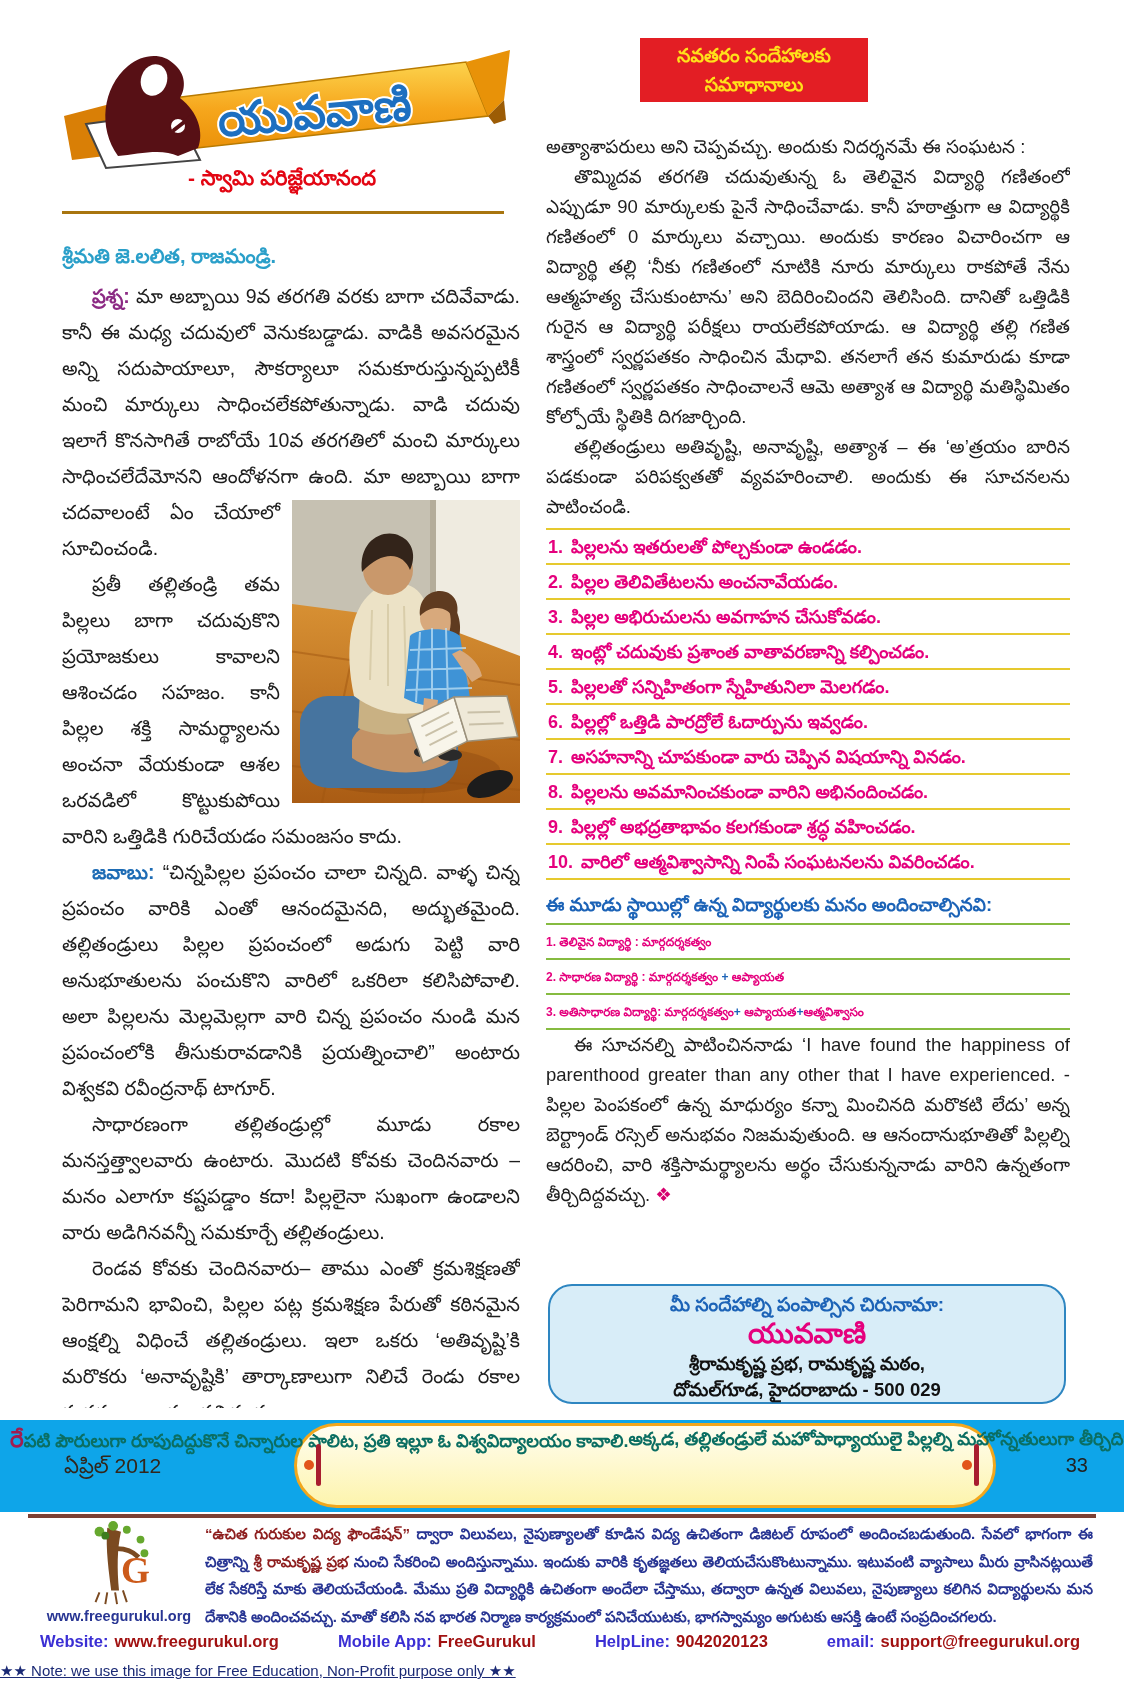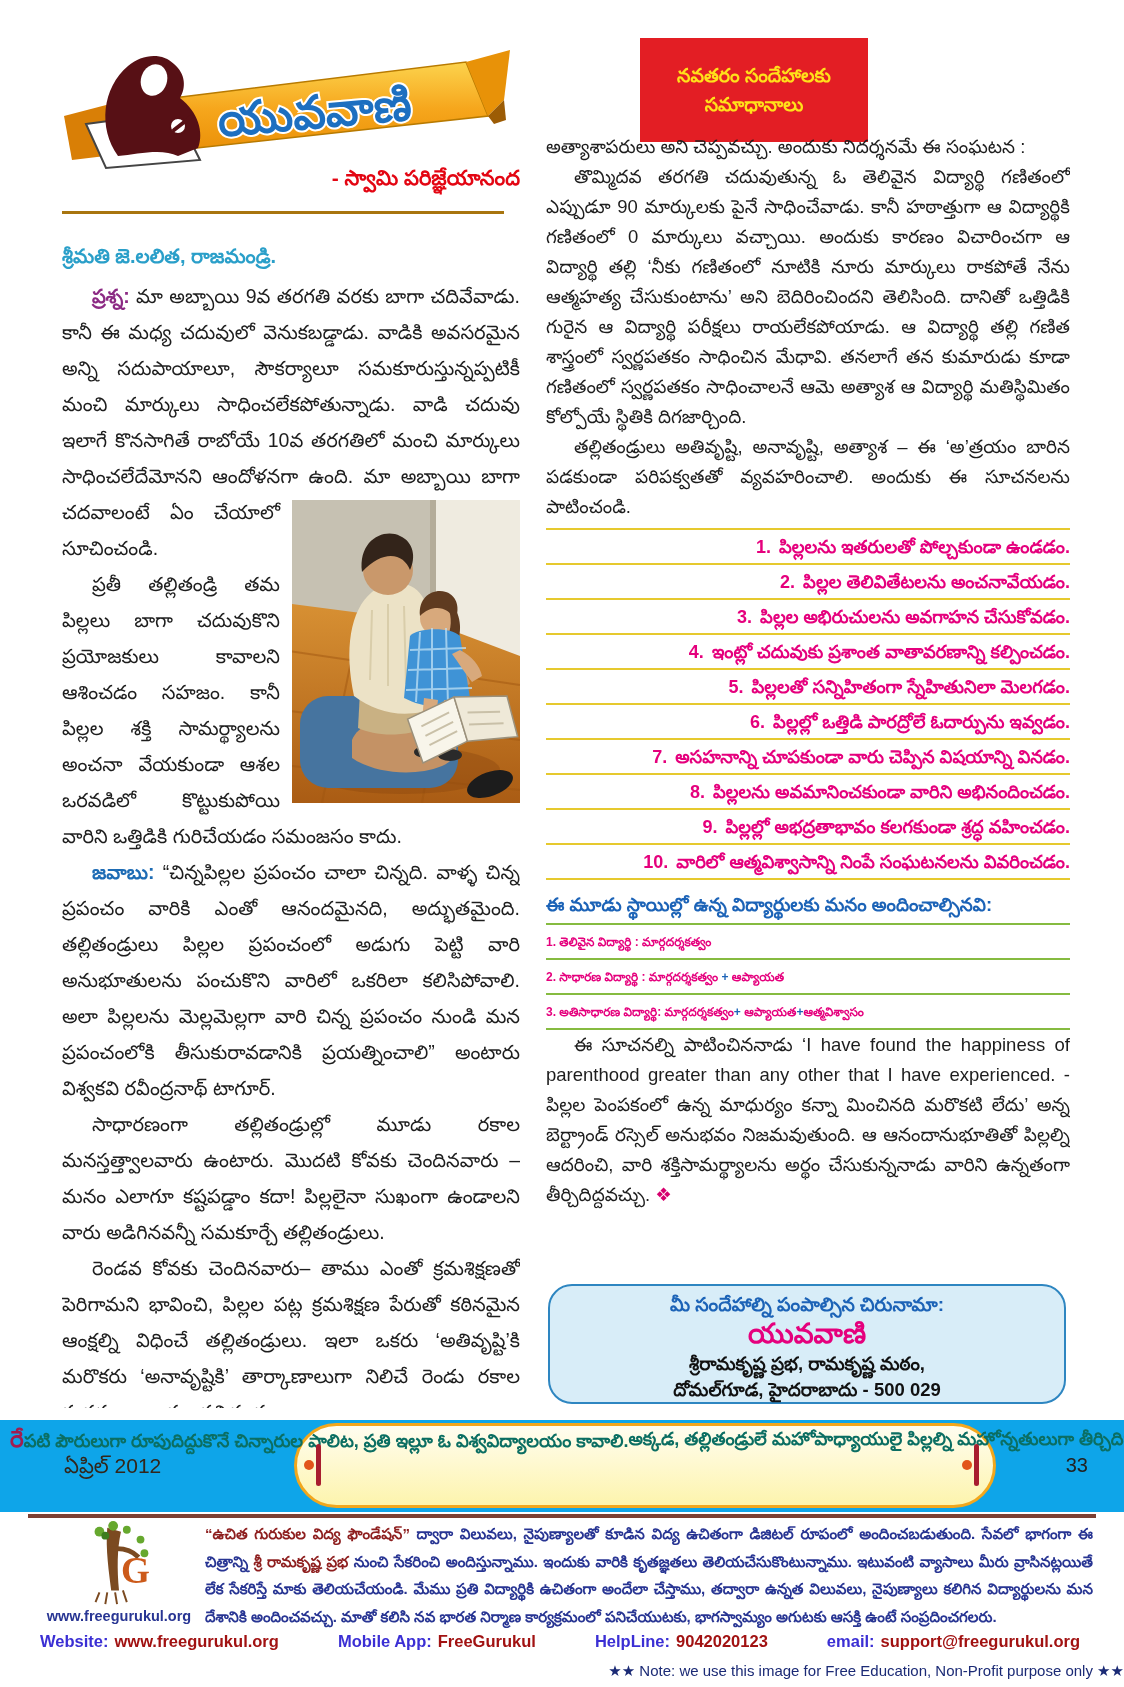--- a/index.html
+++ b/index.html
@@ -1,45 +1,45 @@
 <!DOCTYPE html>
 <html><head>
 <meta charset="utf-8">
 <style>
   html,body{margin:0;padding:0;background:#ffffff;}
   .page{position:relative;width:1124px;height:1687px;background:#ffffff;overflow:hidden;
         font-family:"Liberation Sans","DejaVu Sans",sans-serif;color:#1d1d1d;}
 
   
   .masthead{position:absolute;left:58px;top:28px;width:462px;height:142px;}
-  .byline{position:absolute;left:188px;top:166px;width:332px;text-align:right;
+  .byline{position:absolute;left:188px;top:166px;width:332px;text-align:left;
           color:#e30613;font-weight:bold;font-size:21px;}
   .header-rule{position:absolute;left:62px;top:211px;width:442px;height:3px;background:#a8750f;}
-  .topic-box{position:absolute;left:640px;top:38px;width:228px;height:104px;background:#e31e24;
+  .topic-box{position:absolute;left:640px;top:38px;width:228px;height:64px;background:#e31e24;
              color:#ffe11a;font-weight:bold;font-size:19px;text-align:center;
              display:flex;flex-direction:column;justify-content:center;gap:7px;line-height:1.15;}
 
   
   .col-left{position:absolute;left:62px;top:238px;width:458px;height:1170px;overflow:hidden;
             font-size:19.5px;line-height:36px;text-align:justify;}
   .col-left p{margin:0;text-indent:30px;}
   .sender{color:#2a9fc9;font-weight:bold;font-size:20px;text-indent:0 !important;margin-bottom:4px !important;}
   .q-label{color:#8c2a84;font-weight:bold;}
   .a-label{color:#1e6cb5;font-weight:bold;}
   .photo-wrap{float:right;width:228px;height:303px;margin:6px 0 10px 12px;}
   .photo-wrap svg{display:block;width:228px;height:303px;}
 
   .col-right{position:absolute;left:546px;top:132px;width:524px;height:1148px;overflow:hidden;
              font-size:18.5px;line-height:30px;text-align:justify;}
   .col-right p{margin:0;text-indent:28px;}
   .col-right p.noindent{text-indent:0;}
 
   .tips{margin-top:6px;border-top:2px solid #e6c92e;}
   .tip-row{padding:4px 0 3px 2px;border-bottom:2px solid #e6c92e;color:#e5007d;font-weight:bold;
-           font-size:18px;line-height:26px;text-align:right;}
+           font-size:18px;line-height:26px;text-align:left;}
   .tip-num{margin-right:8px;}
   .levels-heading{margin-top:10px;color:#1c63b7;font-weight:bold;font-size:18.5px;
                   padding:2px 0 5px;border-bottom:2px solid #86bb40;text-align:left;line-height:26px;}
   .level-row{padding:4px 0 3px;border-bottom:2px solid #86bb40;color:#e5007d;font-weight:bold;
              font-size:12px;line-height:26px;text-align:left;}
   .level-plus{color:#1c63b7;}
   .closing{margin-top:10px;}
   .closing-mark{color:#d6006e;font-weight:bold;}
 
   
@@ -72,22 +72,22 @@
   .org-logo{position:absolute;left:36px;top:1520px;width:166px;text-align:center;}
   .org-logo svg{width:118px;height:88px;display:block;margin:0 auto;}
   .org-logo-url{font-size:14.5px;font-weight:bold;color:#283593;}
   .org-text{position:absolute;left:205px;top:1520px;width:888px;height:110px;overflow:hidden;
             font-size:15px;line-height:27.5px;text-align:justify;color:#283593;font-weight:600;}
   .org-highlight{color:#8e1f1f;}
   .org-contacts{position:absolute;left:40px;top:1632px;width:1040px;display:flex;
                 justify-content:space-between;font-size:16.5px;font-weight:bold;}
   .contact-label{color:#3b2fd4;margin-right:6px;}
   .contact-value{color:#a11212;}
-  .org-note{position:absolute;left:0;top:1662px;width:1124px;text-align:right;font-size:15px;
-            color:#1b2a75;}
+  .org-note{position:absolute;left:0;top:1662px;width:1124px;text-align:left;font-size:15px;
+            color:#1b2a75;text-decoration:underline;}
 </style>
 </head>
 <body>
 
 <div class="page">
 
   <div class="masthead">
     <svg viewBox="0 0 462 142" width="462" height="142">
       <defs>
         <linearGradient id="goldGrad" x1="0" y1="0" x2="0" y2="1">

